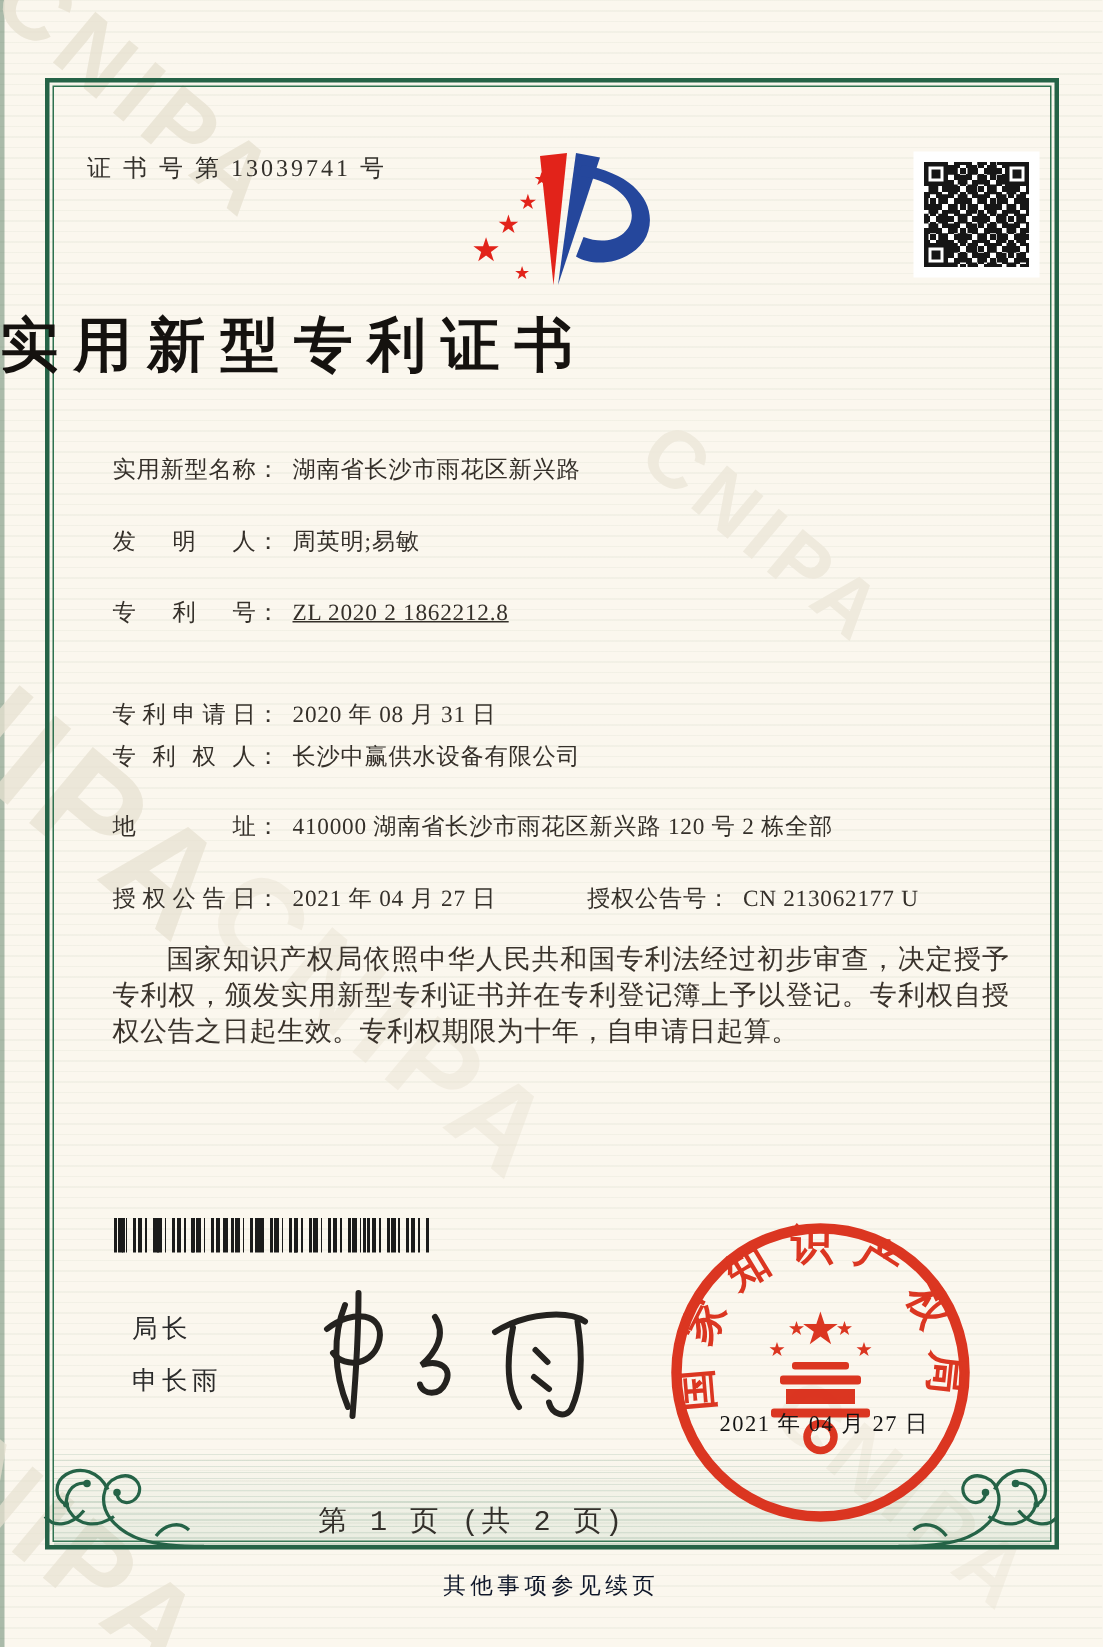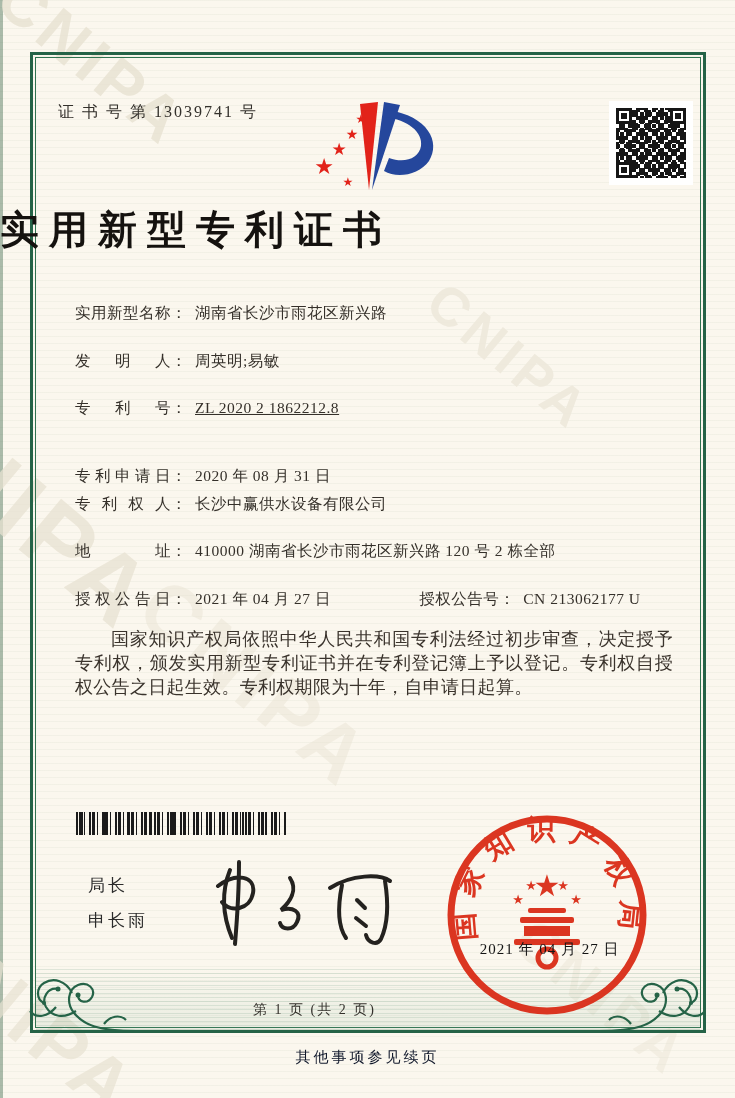--- a/index.html
+++ b/index.html
@@ -63,21 +63,21 @@
     position:absolute;left:0;top:203px;width:735px;text-align:left;
     font-size:39px;font-weight:bold;letter-spacing:10px;color:#15120f;
   }
   
   .field-row{position:absolute;left:75px;font-size:15.5px;letter-spacing:.5px;white-space:nowrap;color:#35302a;}
   .flabel{display:inline-block;width:96px;text-align:justify;text-align-last:justify;}
   .fcolon{display:inline-block;margin-right:8px;}
   .r1{top:303px;} .r2{top:351px;} .r3{top:398px;text-decoration:underline;} .r4{top:466px;}
   .r5{top:494px;} .r6{top:541px;} .r7{top:589px;}
   .grant-right{margin-left:56px;}
-  .grant-right .flabel{width:auto;text-align:left;text-align-last:auto;margin-left:28px;}
+  .grant-right .flabel{width:auto;text-align:left;text-align-last:auto;}
   
   .body-text{position:absolute;left:75px;top:627px;width:598px;font-size:18px;line-height:24px;
     text-align:justify;color:#3a332c;letter-spacing:.3px;}
   .body-text p{margin:0;text-indent:2em;}
   
   .barcode{
     position:absolute;left:76px;top:812px;width:210px;height:23px;
     background:
       repeating-linear-gradient(90deg,#1b1b1b 0 2px,transparent 2px 3px,#1b1b1b 3px 6px,transparent 6px 8px,#1b1b1b 8px 9px,transparent 9px 13px),
       repeating-linear-gradient(90deg,transparent 0 5px,#1b1b1b 5px 7px,transparent 7px 23px);
@@ -85,21 +85,21 @@
   .director-title{position:absolute;left:88px;top:874px;font-size:17px;letter-spacing:3px;color:#2b2b2b;
     font-family:"Liberation Sans","DejaVu Sans",sans-serif;}
   .director-name{position:absolute;left:88px;top:909px;font-size:17px;letter-spacing:3px;color:#2b2b2b;
     font-family:"Liberation Sans","DejaVu Sans",sans-serif;}
   .signature{position:absolute;left:192px;top:850px;width:230px;height:105px;}
   .seal{position:absolute;left:440px;top:808px;width:215px;height:215px;opacity:.95;}
   .seal-date{
     position:absolute;left:452px;top:940px;width:195px;text-align:center;
     font-size:15px;color:#141414;letter-spacing:1px;white-space:nowrap;
   }
-  .page-info{position:absolute;left:0;top:1001px;width:629px;text-align:center;font-size:14px;color:#33302b;letter-spacing:2px;}
+  .page-info{position:absolute;left:0;top:1001px;width:629px;text-align:center;font-size:19px;color:#33302b;letter-spacing:2px;font-family:Liberation Mono, monospace;}
   .footer-note{position:absolute;left:0;top:1048px;width:735px;text-align:center;font-size:15px;color:#0f172a;letter-spacing:3px;}
   .flourish{position:absolute;width:112px;height:64px;}
   .fl-left{left:26px;top:972px;}
   .fl-right{left:597px;top:972px;transform:scaleX(-1);}
 </style>
 </head>
 <body>
 
 <div class="texture"></div>
 <div class="edge-strip"></div>

